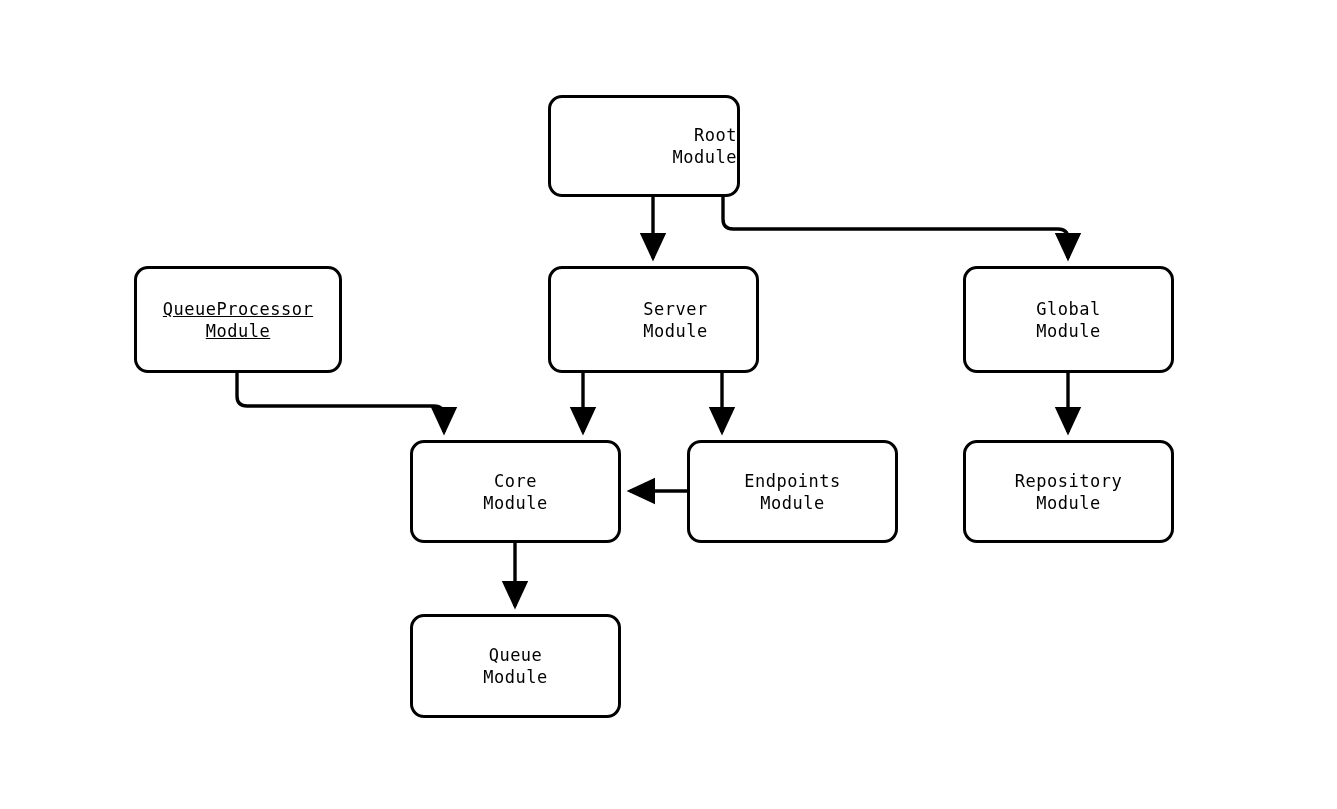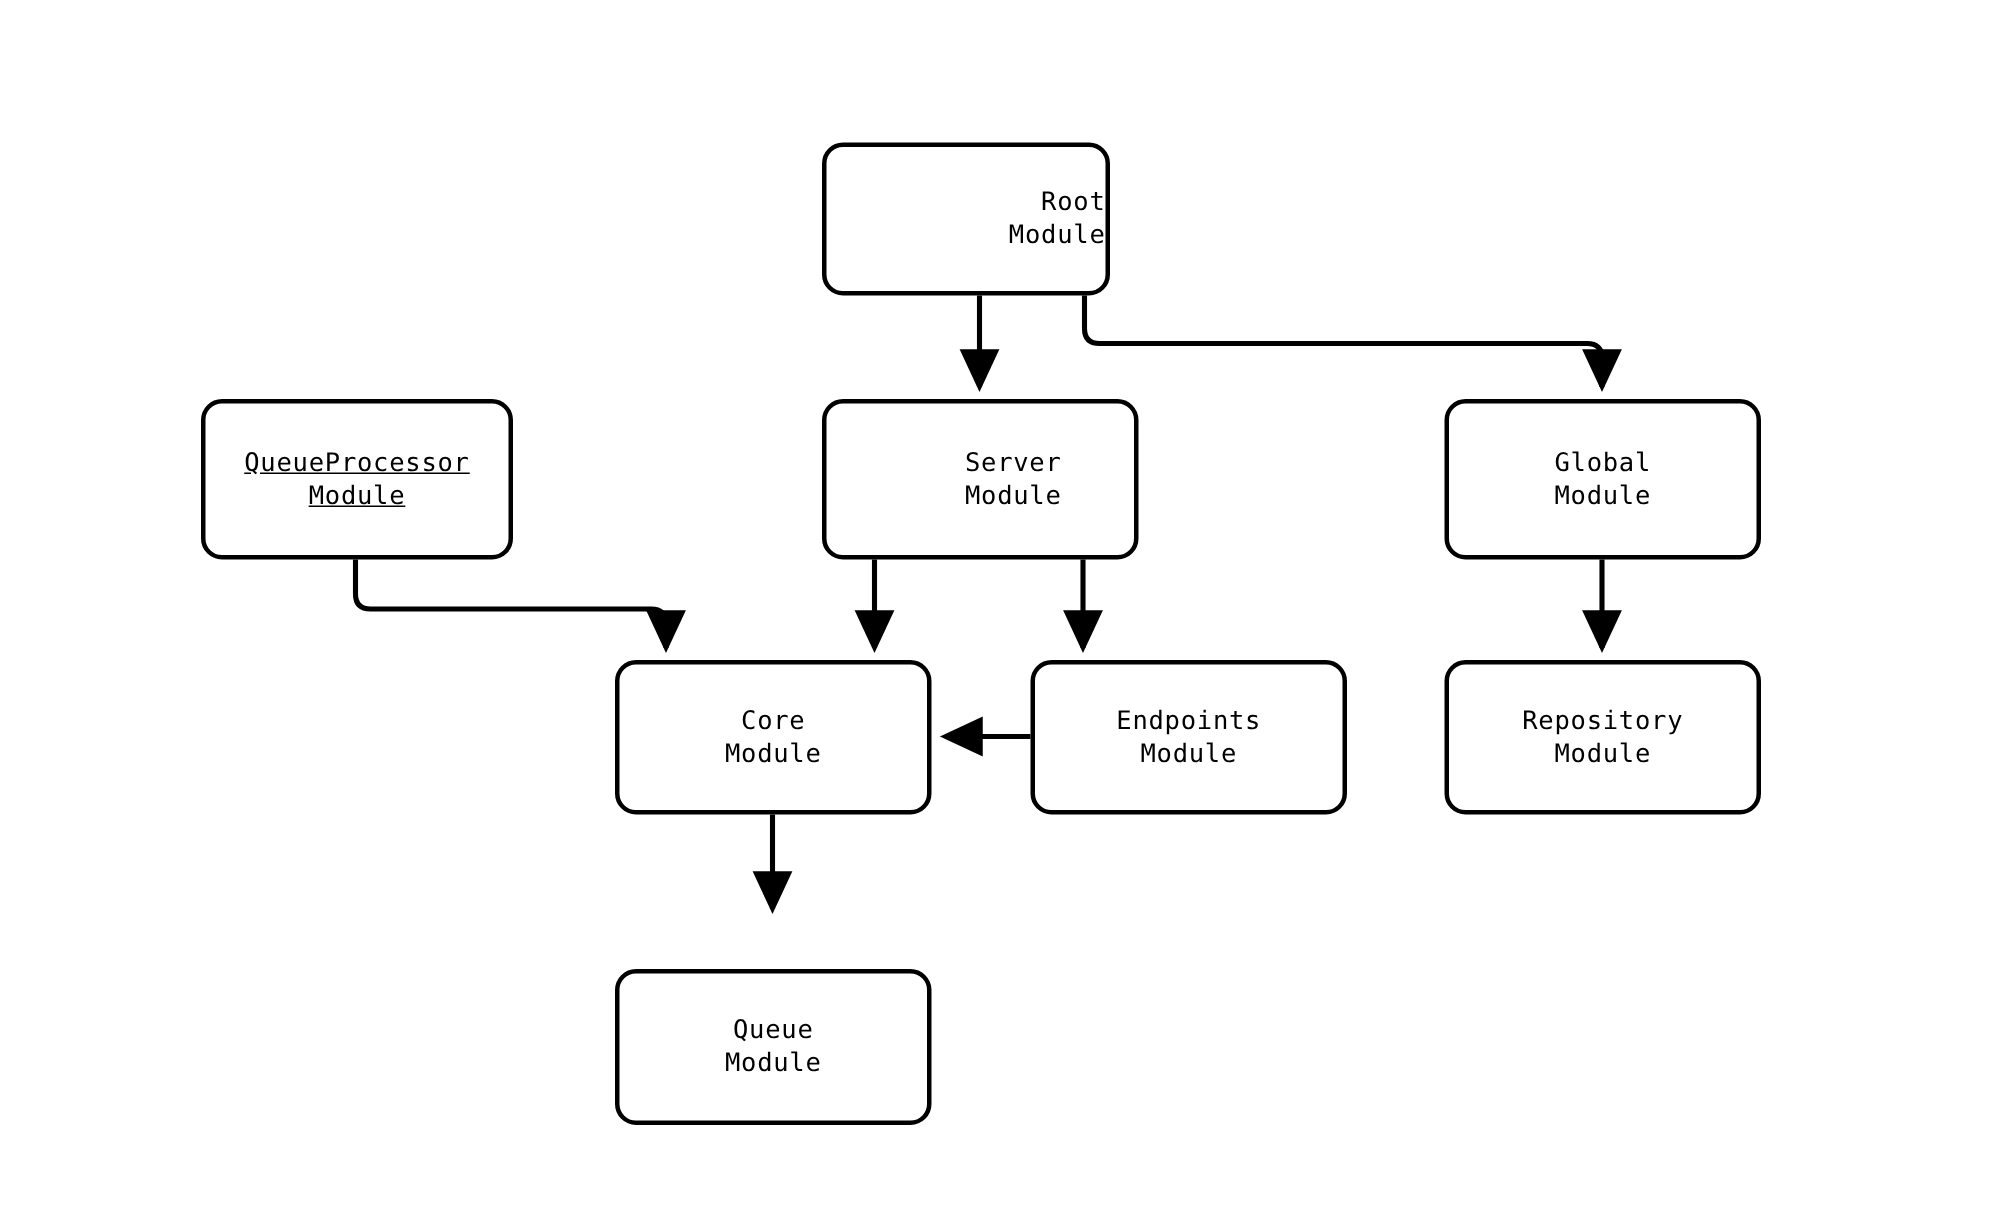--- a/index.html
+++ b/index.html
@@ -102,18 +102,18 @@
   <div class="node" style="left:687px; top:440px; width:211px; height:103px;">
     <div class="node-line">Endpoints</div>
     <div class="node-line">Module</div>
   </div>
 
   <div class="node" style="left:963px; top:440px; width:211px; height:103px;">
     <div class="node-line">Repository</div>
     <div class="node-line">Module</div>
   </div>
 
-  <div class="node" style="left:410px; top:646px; width:211px; height:104px;align-items:center;">
+  <div class="node" style="left:410px; top:614px; width:211px; height:104px;align-items:center;">
     <div class="node-line">Queue</div>
     <div class="node-line">Module</div>
   </div>
 
 </div>
 
 </body></html>

